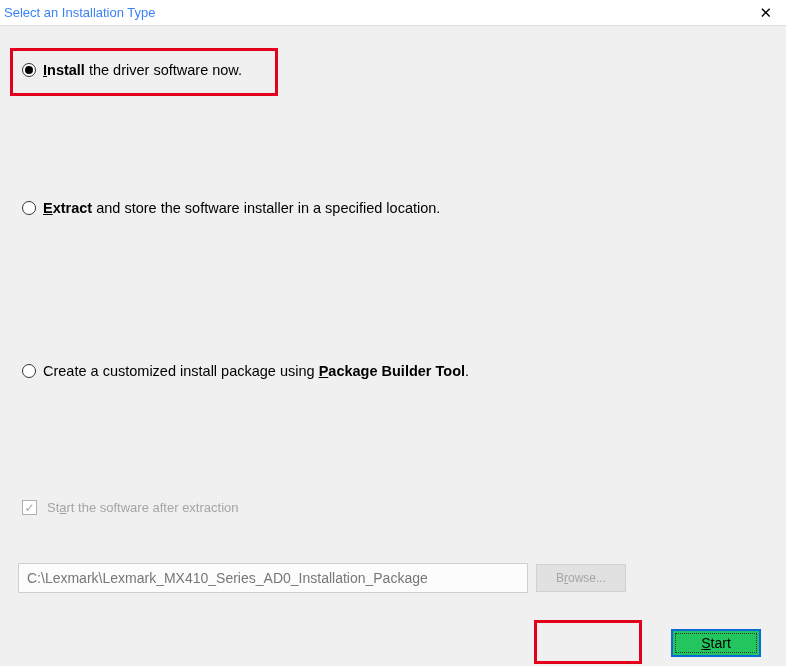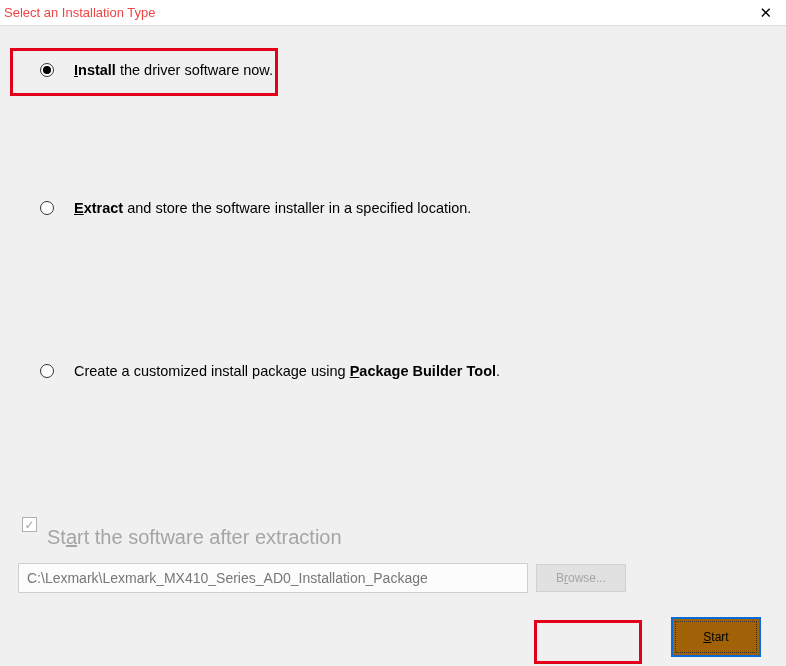--- a/index.html
+++ b/index.html
@@ -21,43 +21,43 @@
       height: 26px;
       background: #fff;
       display: flex;
       align-items: center;
       justify-content: space-between;
       padding: 0 8px 0 4px;
       border-bottom: 1px solid #e0e0e0;
     }
     .titlebar .title {
       font-size: 13px;
-      color: #ef4444;
+      color: #3b82f6;
     }
     .titlebar .close {
       font-size: 15px;
       line-height: 1;
       cursor: pointer;
       padding: 2px 6px;
     }
     .content {
       position: absolute;
       top: 26px;
       left: 0;
       right: 0;
       bottom: 0;
       background: #f0f0f0;
       padding: 0;
     }
     .radio-row {
       position: absolute;
-      left: 40px;
-      display: flex;
-      align-items: center;
-      gap: 20px;
+      left: 22px;
+      display: flex;
+      align-items: center;
+      gap: 7px;
     }
     .radio-row.opt1 { top: 36px; }
     .radio-row.opt2 { top: 174px; }
     .radio-row.opt3 { top: 337px; text-align: center; }
     .radio {
       width: 14px;
       height: 14px;
       border: 1px solid #333;
       border-radius: 50%;
       background: #fff;
@@ -120,22 +120,21 @@
       justify-content: center;
       flex-shrink: 0;
     }
     .checkbox.checked::after {
       content: "✓";
       font-size: 12px;
       color: #a5a5a5;
       line-height: 1;
     }
     .checkbox-label {
-      font-size: 20px;
-      margin-top: 26px;
+      font-size: 13px;
     }
     .checkbox-label .u {
       text-decoration: underline;
     }
     .path-row {
       position: absolute;
       left: 18px;
       top: 537px;
       display: flex;
       align-items: center;
@@ -167,24 +166,24 @@
     .button-row {
       position: absolute;
       bottom: 9px;
       right: 25px;
       display: flex;
       gap: 20px;
       align-items: center;
     }
     .btn {
       width: 90px;
-      height: 40px;
-      background: #a16207;
+      height: 28px;
+      background: #22c55e;
       border: 1px solid #adadad;
-      font-size: 12px;
+      font-size: 14px;
       font-family: inherit;
       cursor: pointer;
       color: #000;
     }
     .btn.primary {
       border: 2px solid #0a6bd6;
       outline: 1px dotted #333;
       outline-offset: -5px;
     }
     .btn .u {

